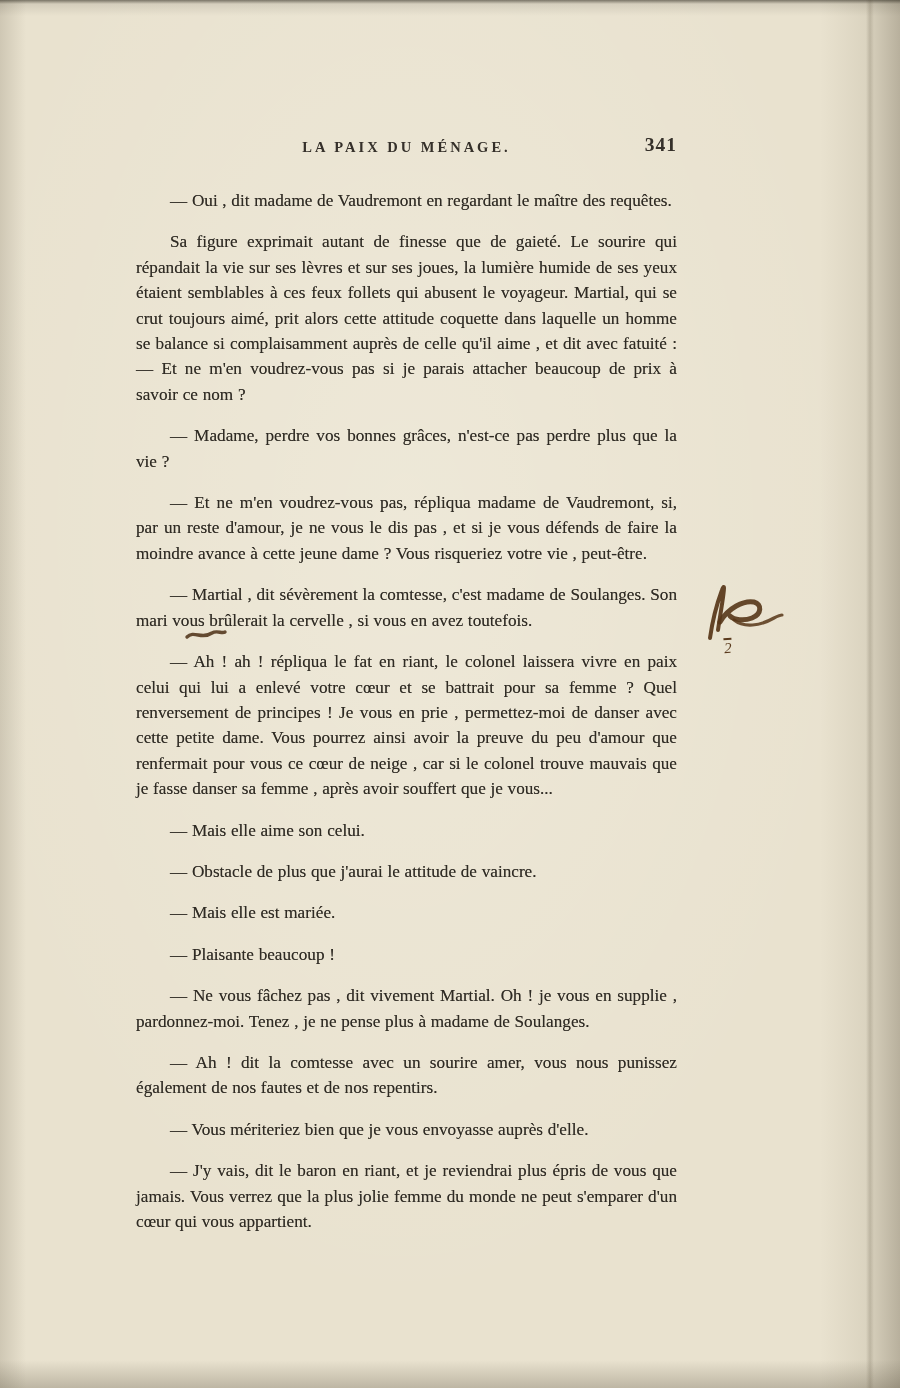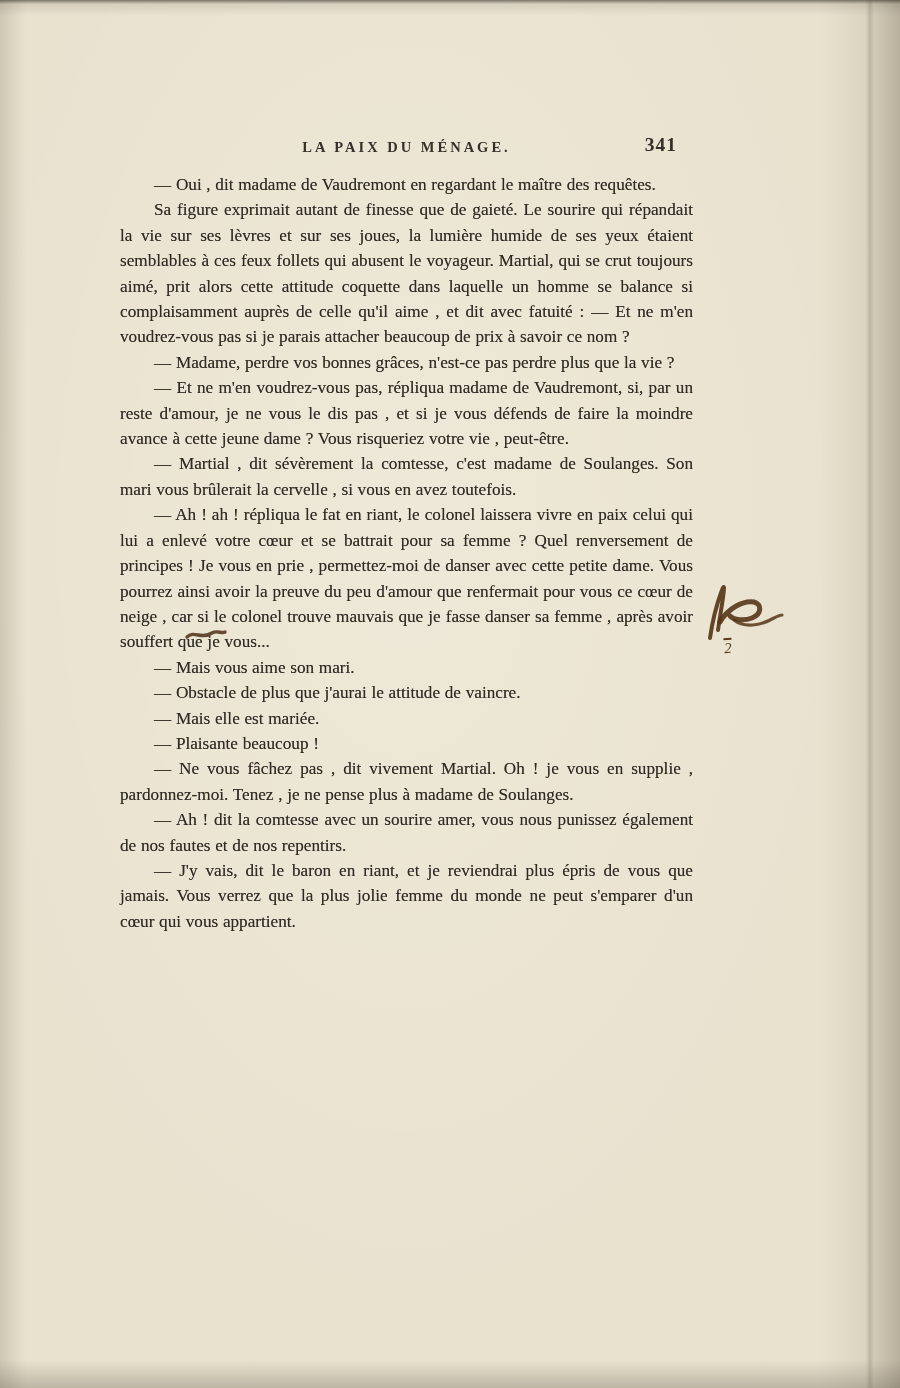--- a/index.html
+++ b/index.html
@@ -36,21 +36,21 @@
     color:#35302a;
   }
   .text-column{
     position:absolute;left:120px;top:172px;width:573px;
     font-size:17.2px;line-height:25.4px;
     text-align:justify;
     hyphens:auto;-webkit-hyphens:auto;
     word-spacing:0.4px;
   }
   .text-column p{
-    margin:0;text-indent:34px;
+    margin:16px;text-indent:34px;
     text-shadow:0 0 0.5px rgba(47,43,36,0.55);
   }
   .ink{position:absolute;pointer-events:none;}
   .margin-number{
     position:absolute;left:724px;top:638px;
     font-size:15px;font-style:italic;color:#59391c;
     border-top:2px solid #59391c;padding-top:1px;line-height:1;
     transform:rotate(-4deg);
   }
 </style>
@@ -66,26 +66,27 @@
     <span class="page-number">341</span>
   </div>
 
   <div class="text-column">
     <p>— Oui , dit madame de Vaudremont en regardant le maître des requêtes.</p>
     <p>Sa figure exprimait autant de finesse que de gaieté. Le sourire qui répandait la vie sur ses lèvres et sur ses joues, la lumière humide de ses yeux étaient semblables à ces feux follets qui abusent le voyageur. Martial, qui se crut toujours aimé, prit alors cette attitude coquette dans laquelle un homme se balance si complaisamment auprès de celle qu'il aime , et dit avec fatuité : — Et ne m'en voudrez-vous pas si je parais attacher beaucoup de prix à savoir ce nom ?</p>
     <p>— Madame, perdre vos bonnes grâces, n'est-ce pas perdre plus que la vie ?</p>
     <p>— Et ne m'en voudrez-vous pas, répliqua madame de Vaudremont, si, par un reste d'amour, je ne vous le dis pas , et si je vous défends de faire la moindre avance à cette jeune dame ? Vous risqueriez votre vie , peut-être.</p>
     <p>— Martial , dit sévèrement la comtesse, c'est madame de Soulanges. Son mari vous brûlerait la cervelle , si vous en avez toutefois.</p>
     <p>— Ah ! ah ! répliqua le fat en riant, le colonel laissera vivre en paix celui qui lui a enlevé votre cœur et se battrait pour sa femme ? Quel renversement de principes ! Je vous en prie , permettez-moi de danser avec cette petite dame. Vous pourrez ainsi avoir la preuve du peu d'amour que renfermait pour vous ce cœur de neige , car si le colonel trouve mauvais que je fasse danser sa femme , après avoir souffert que je vous...</p>
-    <p>— Mais vous aime son mari.</p>
+    <p>— Mais elle aime son celui.</p>
     <p>— Obstacle de plus que j'aurai le attitude de vaincre.</p>
     <p>— Mais elle est mariée.</p>
     <p>— Plaisante beaucoup !</p>
     <p>— Ne vous fâchez pas , dit vivement Martial. Oh ! je vous en supplie , pardonnez-moi. Tenez , je ne pense plus à madame de Soulanges.</p>
     <p>— Ah ! dit la comtesse avec un sourire amer, vous nous punissez également de nos fautes et de nos repentirs.</p>
+    <p>— Vous mériteriez bien que je vous envoyasse auprès d'elle.</p>
     <p>— J'y vais, dit le baron en riant, et je reviendrai plus épris de vous que jamais. Vous verrez que la plus jolie femme du monde ne peut s'emparer d'un cœur qui vous appartient.</p>
   </div>
 
   <svg class="ink" style="left:184px;top:626px;" width="44" height="18" viewBox="0 0 44 18">
     <path d="M3,11 C10,4 18,14 28,7 C33,4 38,8 41,6" fill="none" stroke="#4c2f14" stroke-width="3.4" stroke-linecap="round" opacity="0.85"></path>
   </svg>
 
   <svg class="ink" style="left:700px;top:582px;" width="86" height="70" viewBox="0 0 86 70">
     <path d="M10,56 C12,42 16,24 22,8 C23,5 24,4 24,6 C24,12 20,34 18,48" fill="none" stroke="#573618" stroke-width="4" stroke-linecap="round" opacity="0.92"></path>
     <path d="M20,40 C28,26 44,18 54,20 C62,22 62,32 52,36 C44,39 34,38 30,34" fill="none" stroke="#573618" stroke-width="5" stroke-linecap="round" opacity="0.9"></path>

